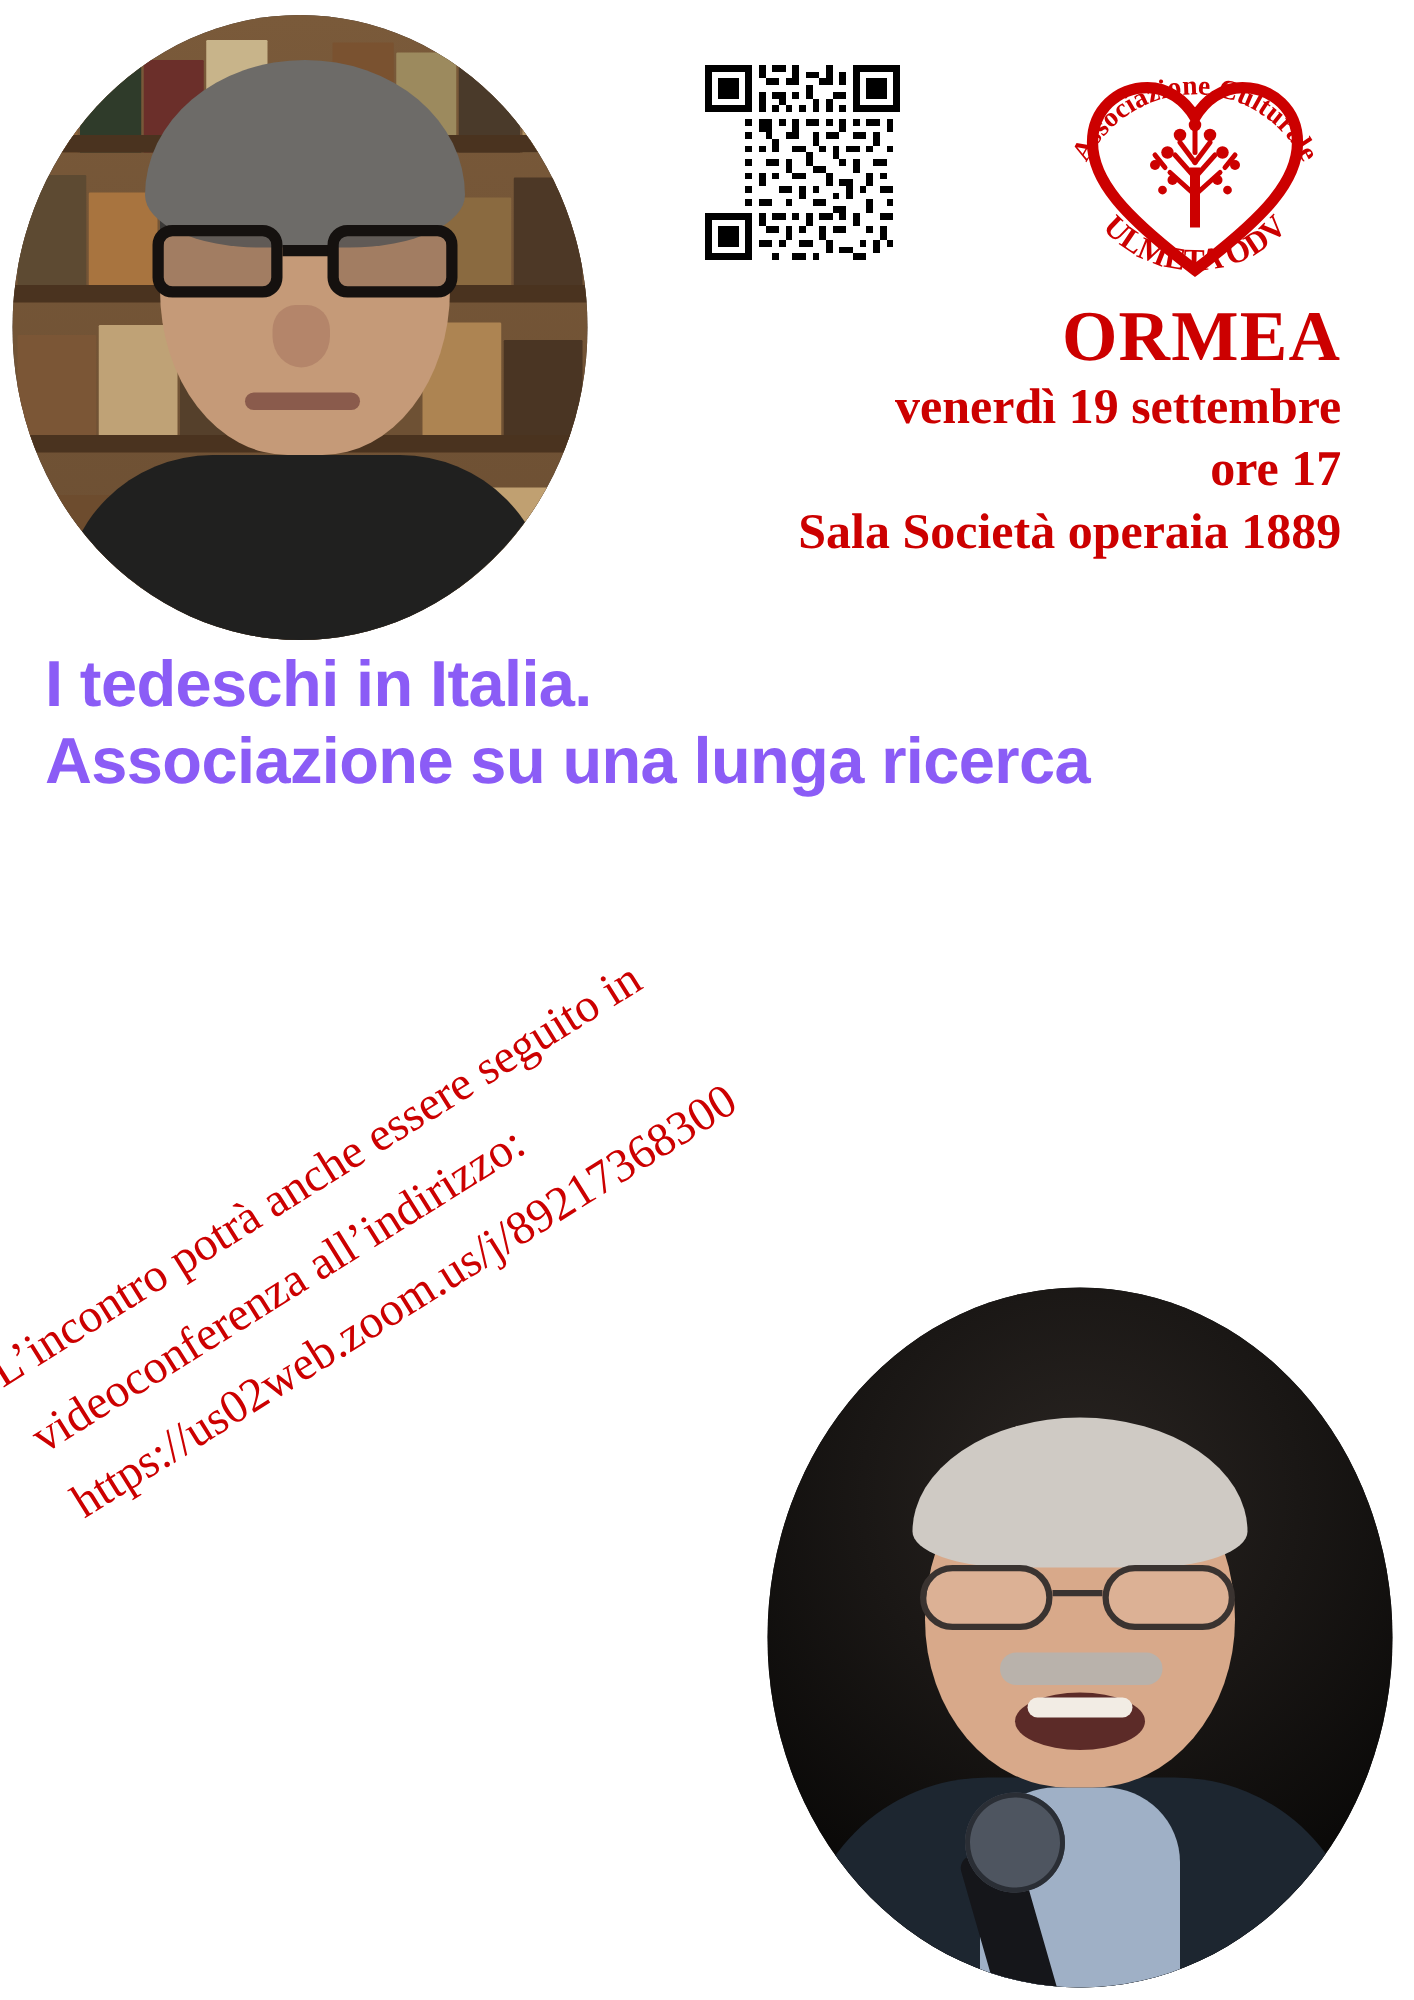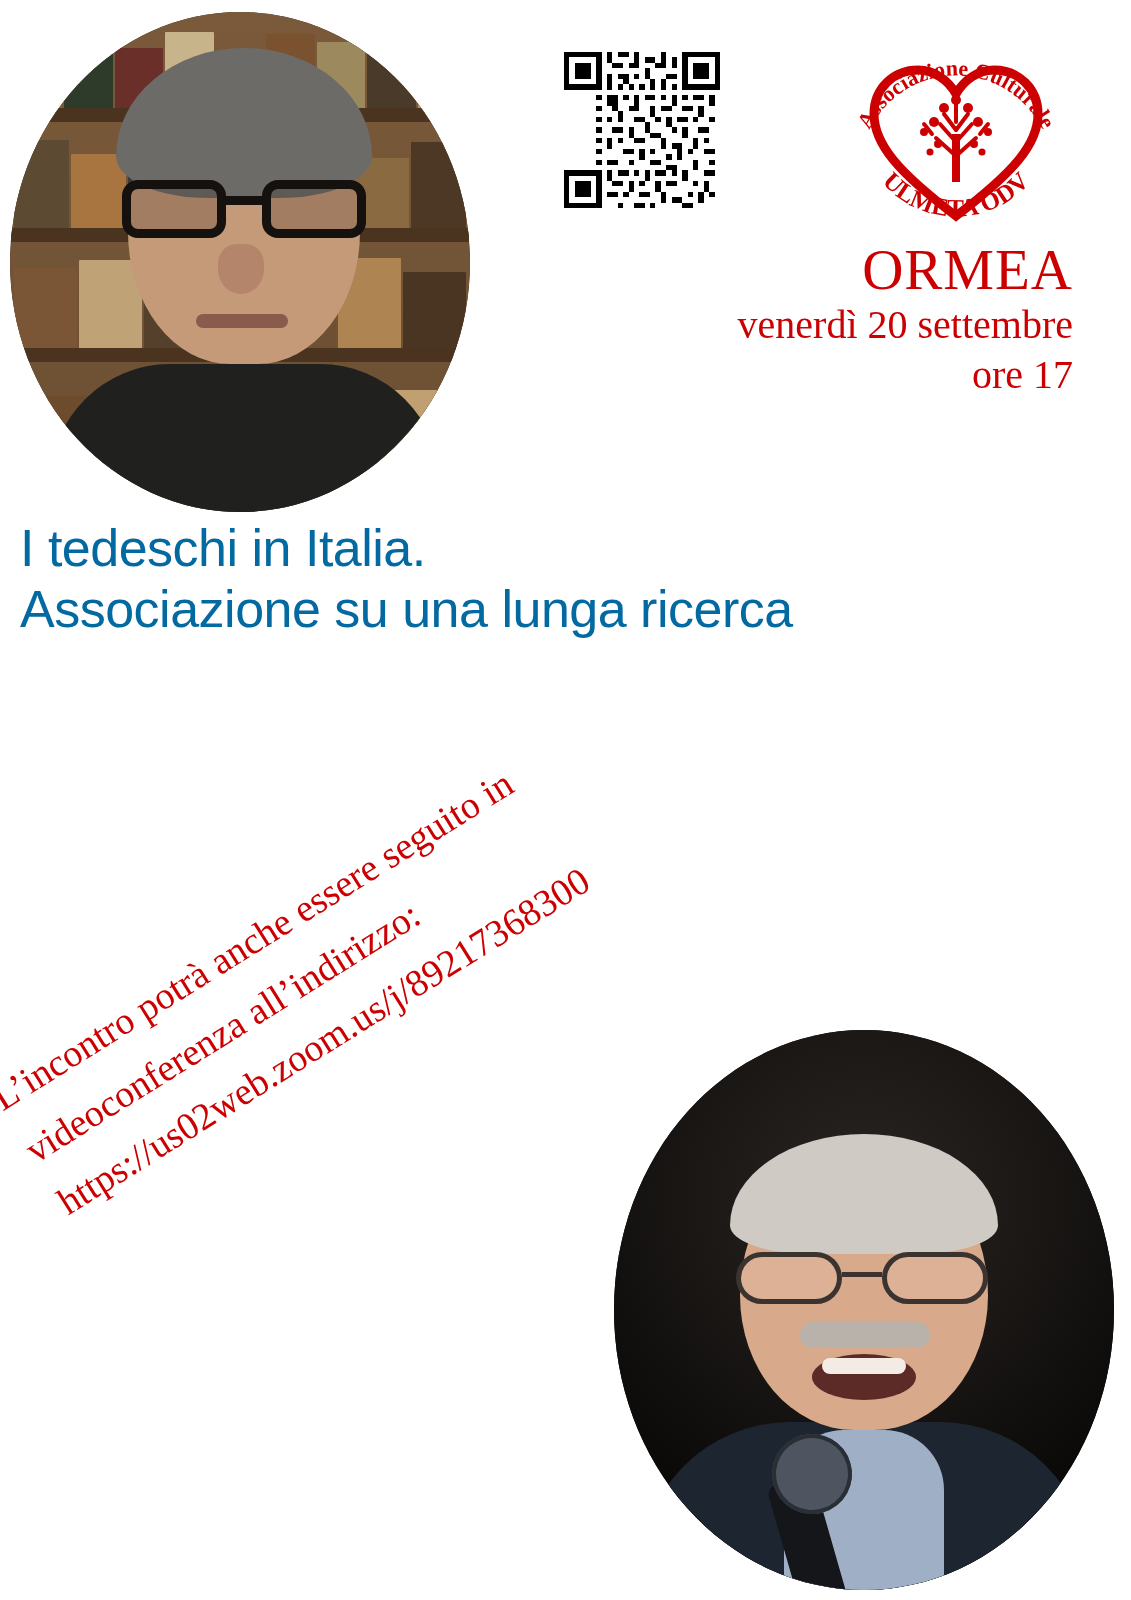--- a/index.html
+++ b/index.html
@@ -166,41 +166,41 @@
 
   
   .event {
     position: absolute;
     right: 58px;
     top: 240px;
     width: 560px;
     text-align: right;
     color: #cc0000;
     font-family: "Liberation Serif", serif;
-    font-weight: normal;
+    font-weight: bold;
   }
   .event .city {
     font-size: 57px;
     line-height: 1.05;
     letter-spacing: 1px;
   }
   .event .line {
     font-size: 40px;
     line-height: 1.25;
   }
 
   
   .title {
     position: absolute;
-    left: 20px;
+    left: 36px;
     top: 518px;
     width: 1060px;
-    color: #0369a1;
+    color: #8b5cf6;
     font-size: 52px;
-    font-weight: normal;
+    font-weight: bold;
     line-height: 1.18;
     letter-spacing: -0.5px;
   }
 
   
   .speakers {
     position: absolute;
     left: 38px;
     top: 778px;
     width: 1060px;
@@ -595,22 +595,23 @@
       <textPath href="#arcTop" startOffset="50%" text-anchor="middle">Associazione Culturale</textPath>
     </text>
     <text font-family="Liberation Serif, serif" font-size="25" font-weight="bold" fill="#cc0000">
       <textPath href="#arcBottom" startOffset="50%" text-anchor="middle">ULMETA ODV</textPath>
     </text>
   </svg>
 </div>
 
 <div class="event">
   <div class="city">ORMEA</div>
-  <div class="line">venerdì 20 settembre</div>
+  <div class="line">venerdì 19 settembre</div>
   <div class="line">ore 17</div>
+  <div class="line">Sala Società operaia 1889</div>
 </div>
 
 <div class="title">
   <div>I tedeschi in Italia.</div>
   <div>Associazione su una lunga ricerca</div>
 </div>
 
 <div class="speakers">
 </div>
 

